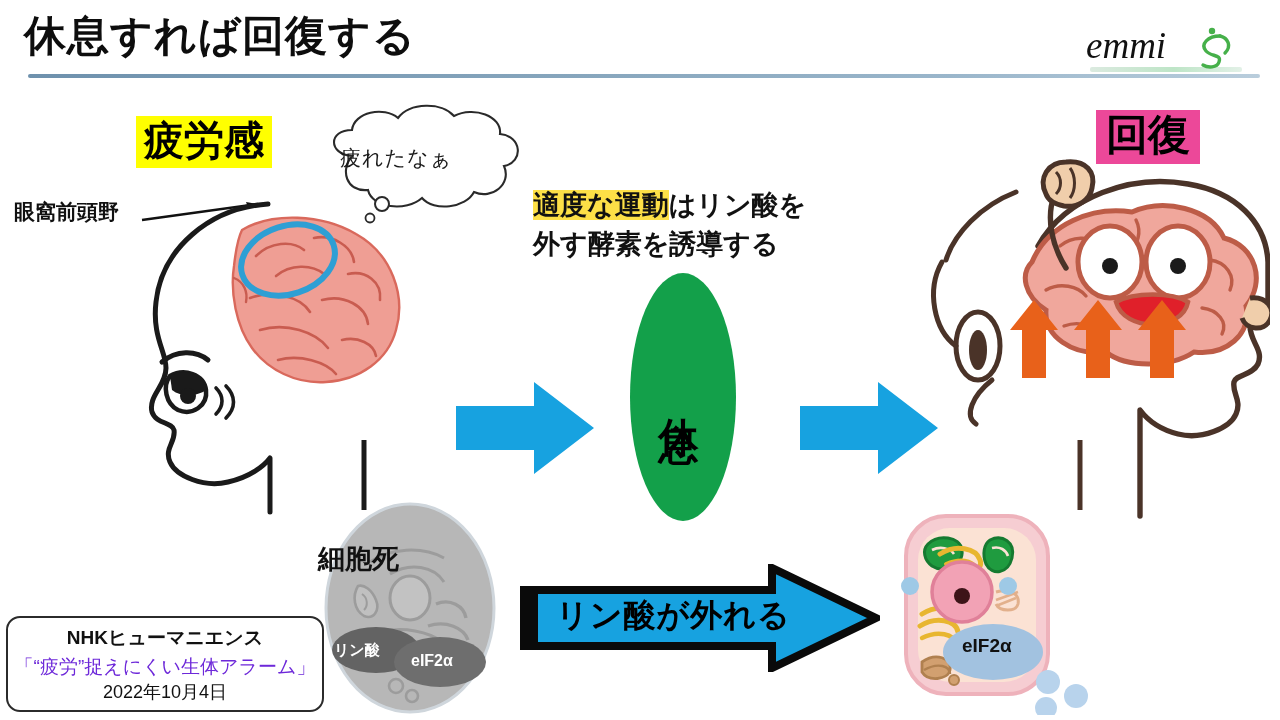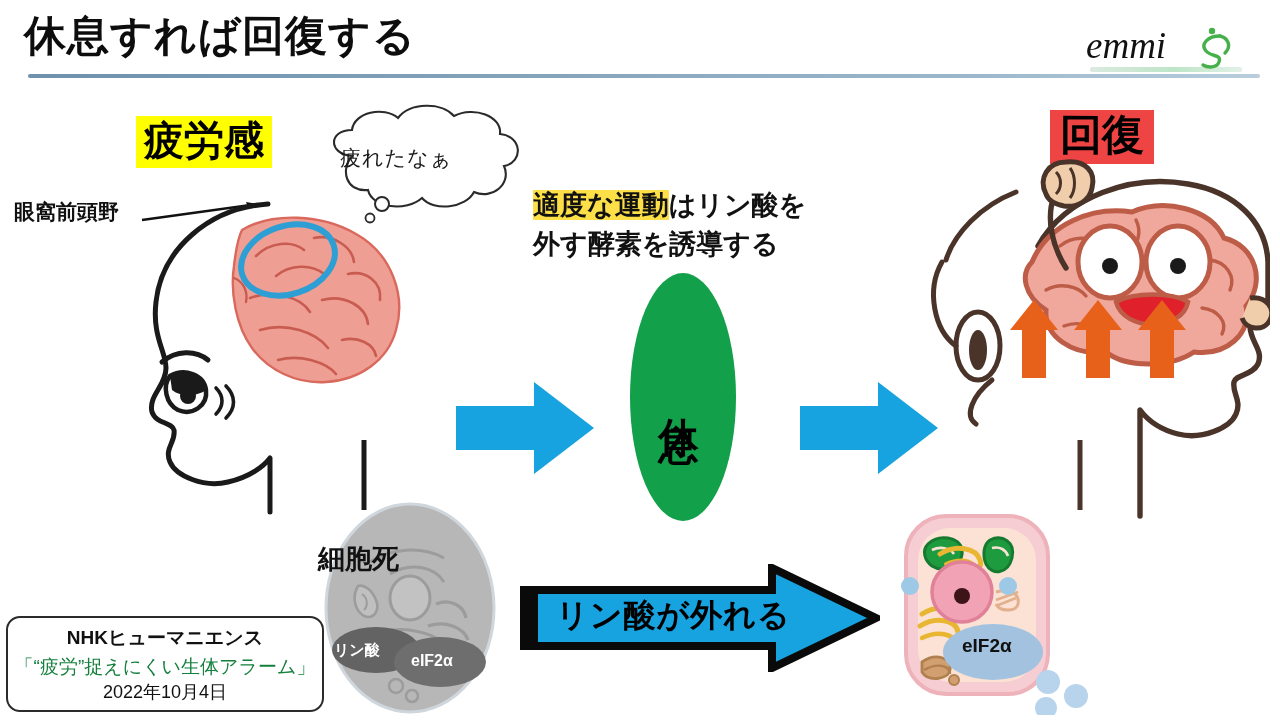--- a/index.html
+++ b/index.html
@@ -73,27 +73,28 @@
     color: #000;
     font-weight: bold;
     font-size: 40px;
     padding: 2px 8px 6px 8px;
     line-height: 1.1;
     white-space: nowrap;
     margin-left: 8px;
   }
   .hl-cyan-big {
     position: absolute;
-    background: #ef4444;
+    background: #ec4899;
     color: #000;
     font-weight: bold;
     font-size: 42px;
     padding: 2px 10px 6px 10px;
     line-height: 1.1;
     white-space: nowrap;
+    margin-left: 46px;
   }
   .plain-label {
     position: absolute;
     font-weight: bold;
     color: #111;
     white-space: nowrap;
   }
   
   .thought {
     position: absolute;
@@ -150,21 +151,21 @@
     left: 6px; top: 616px;
     width: 318px; height: 96px;
     border: 2px solid #2b2b2b;
     border-radius: 14px;
     background: #fff;
     box-sizing: border-box;
     text-align: center;
     padding-top: 6px;
   }
   .citation .l1 { font-size: 19px; font-weight: bold; color:#111; line-height:1.5; }
-  .citation .l2 { font-size: 19px; color:#15803d; line-height:1.45; }
+  .citation .l2 { font-size: 19px; color:#6d28d9; line-height:1.45; }
   .citation .l3 { font-size: 18px; color:#111; line-height:1.4; }
   
   .cell-tag {
     position: absolute;
     font-size: 15px;
     font-weight: bold;
     color: #111;
     white-space: nowrap;
   }
   .phos-arrow-text {

